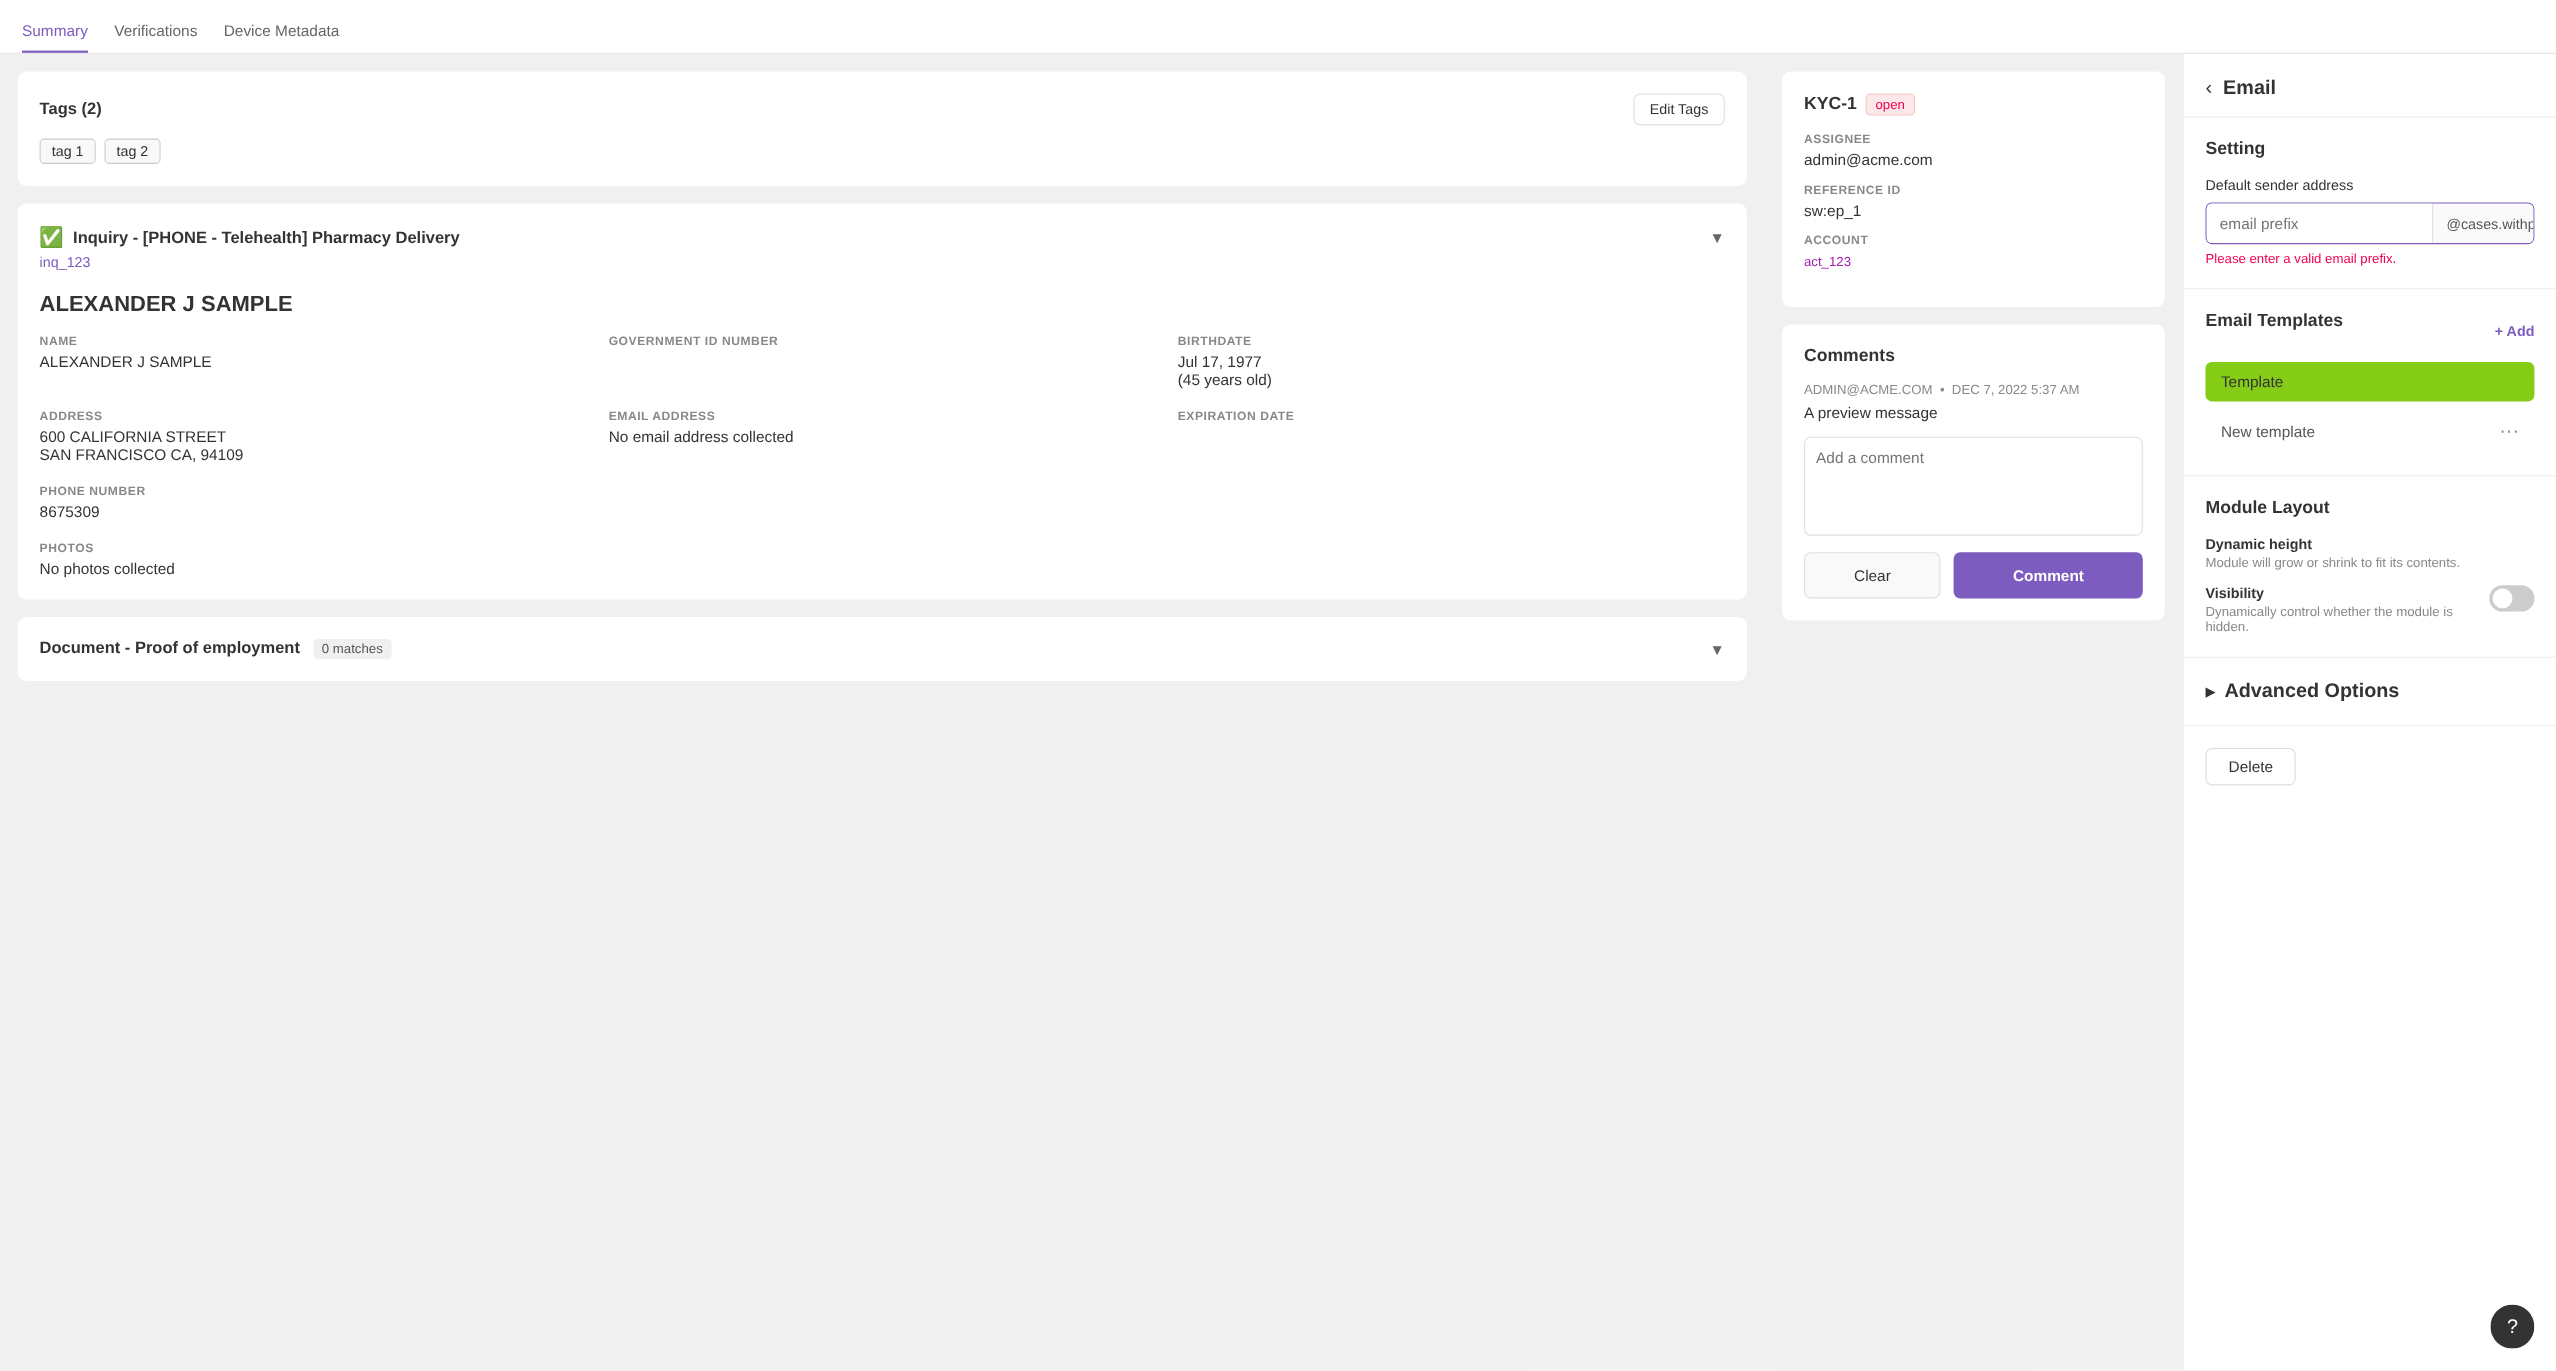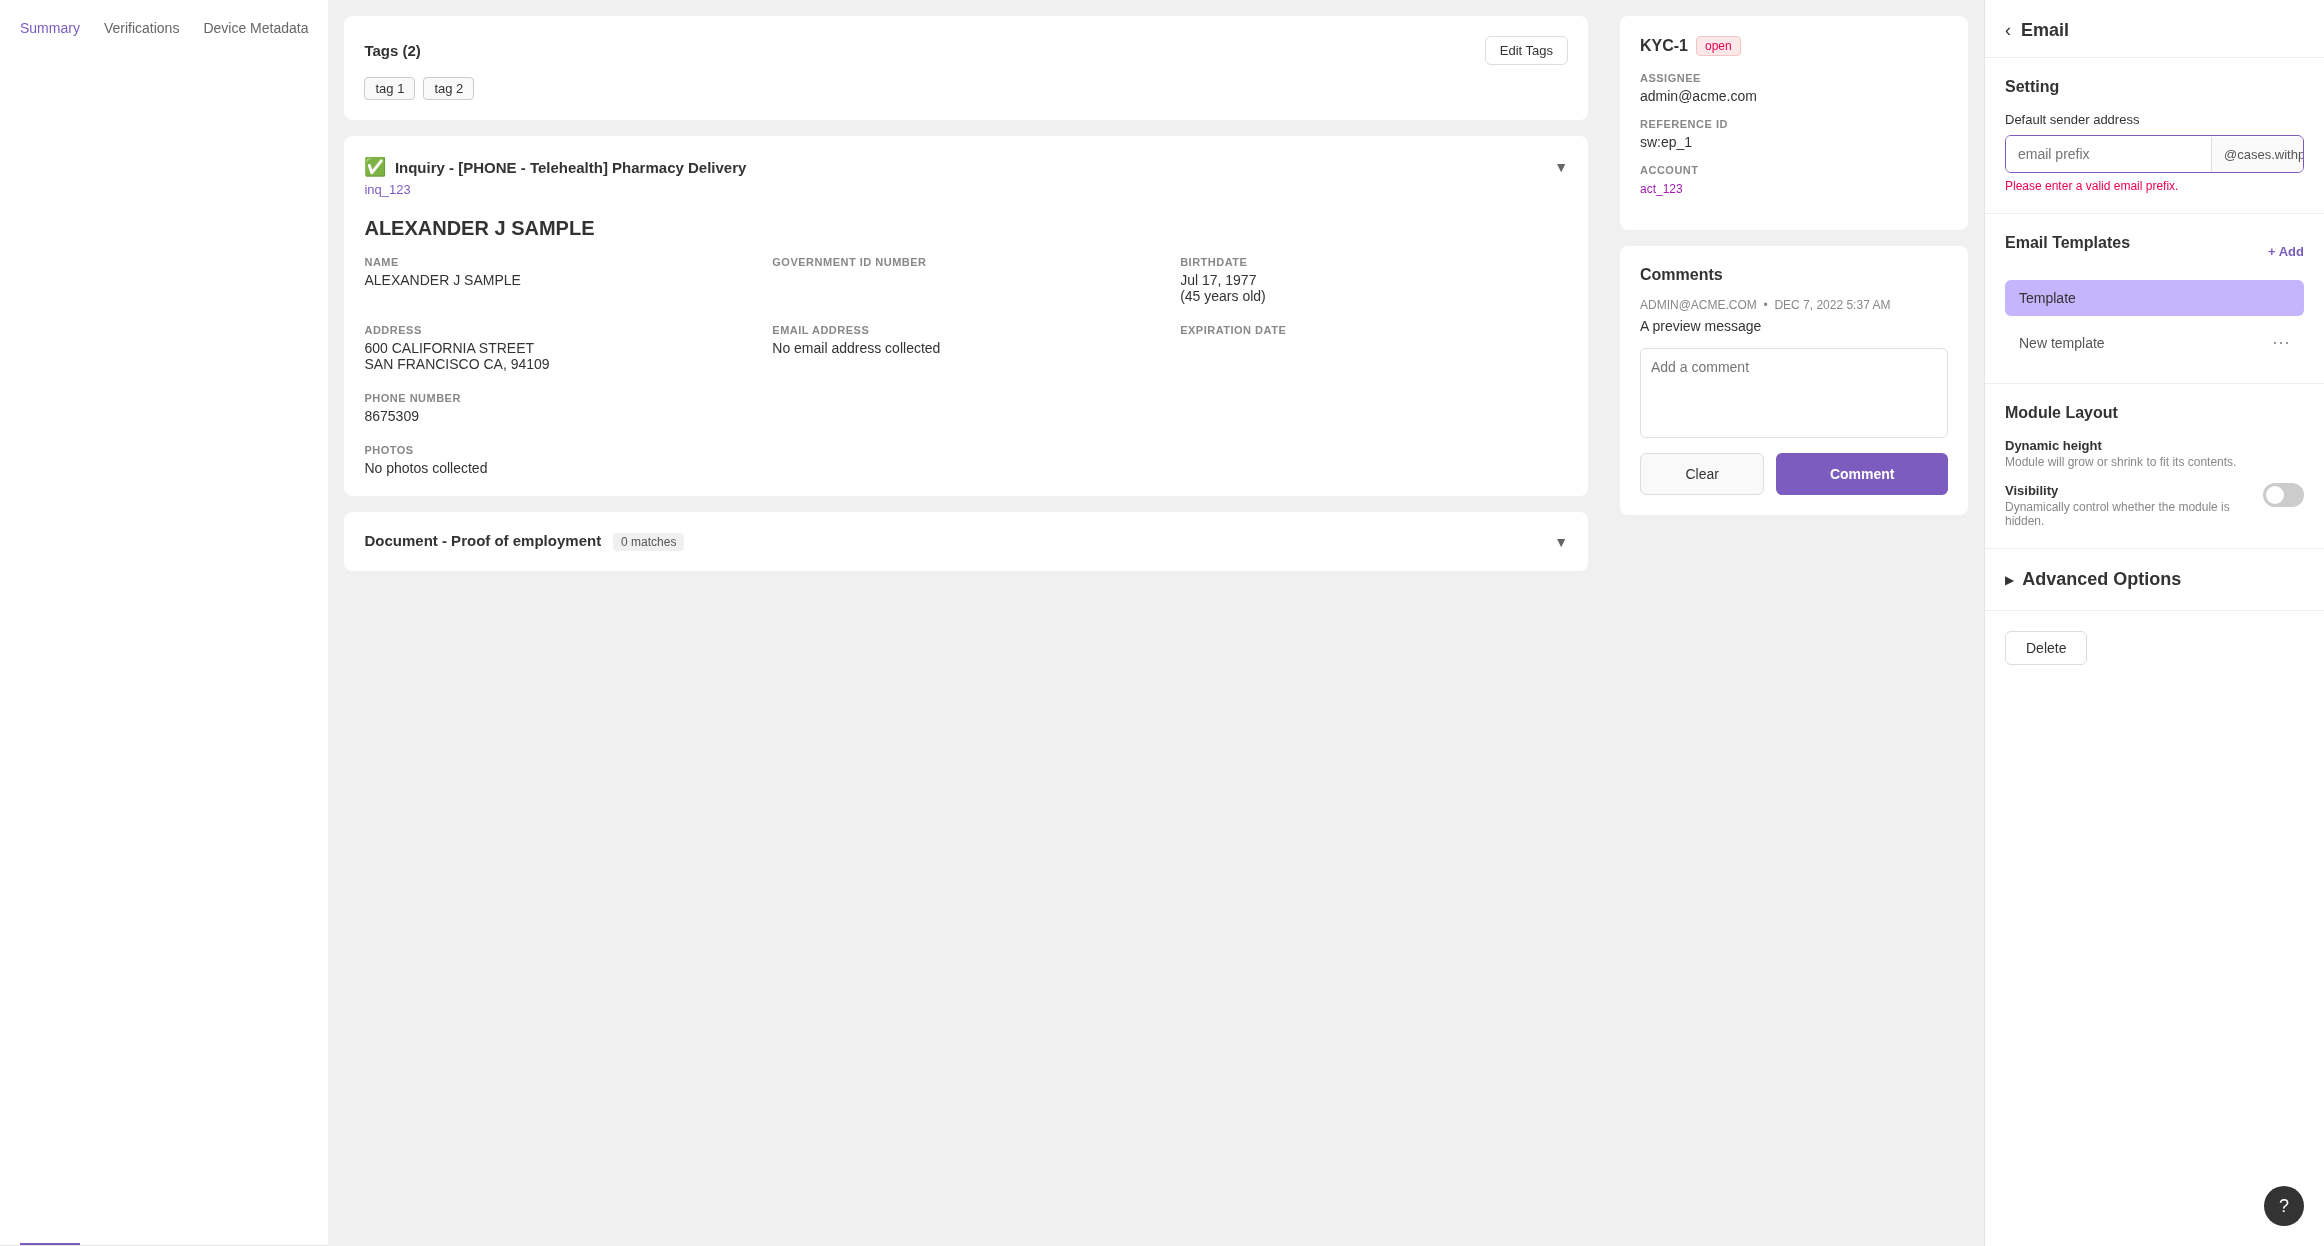--- a/index.html
+++ b/index.html
@@ -1,19 +1,19 @@
 <!DOCTYPE html>
 <html><head>
   <meta charset="utf-8">
   <style>
     * { box-sizing: border-box; margin: 0; padding: 0; }
     body { font-family: -apple-system, BlinkMacSystemFont, 'Segoe UI', sans-serif; background: #f5f5f5; color: #333; font-size: 14px; }
 
     
-    .app { display: flex; flex-direction: row; height: 100vh; border-radius: 23px; }
+    .app { display: flex; flex-direction: column; height: 100vh; border-radius: 23px; }
     .tab-bar { display: flex; gap: 24px; padding: 12px 20px 0; background: #fff; border-bottom: 1px solid #e5e5e5; }
     .tab { padding: 8px 0 10px; font-size: 14px; color: #666; cursor: pointer; border-bottom: 2px solid transparent; }
     .tab.active { color: #7c5cbf; border-bottom: 2px solid #7c5cbf; font-weight: 500; }
     .main-content { display: flex; flex: 1; overflow: hidden; }
 
     
     .left-panel { flex: 1; overflow-y: auto; padding: 16px; background: #f0f0f0; }
     .card { background: #fff; border-radius: 8px; padding: 20px; margin-bottom: 16px; }
 
     
@@ -71,21 +71,21 @@
     .right-title { font-size: 18px; font-weight: 700; }
     .right-section { padding: 20px; border-bottom: 1px solid #eee; }
     .section-title { font-size: 16px; font-weight: 700; margin-bottom: 16px; }
     .field-label { font-size: 13px; color: #333; font-weight: 500; margin-bottom: 8px; }
     .email-input-row { display: flex; align-items: center; gap: 0; border: 1.5px solid #7c5cbf; border-radius: 6px; overflow: hidden; }
     .email-input { flex: 1; border: none; padding: 10px 12px; font-size: 14px; outline: none; }
     .email-suffix { padding: 10px 12px; background: #fafafa; color: #555; font-size: 13px; border-left: 1px solid #e0e0e0; white-space: nowrap; }
     .error-text { color: #e05; font-size: 12px; margin-top: 6px; }
     .email-templates-header { display: flex; justify-content: space-between; align-items: center; margin-bottom: 12px; }
     .add-btn { display: flex; align-items: center; gap: 4px; color: #7c5cbf; background: none; border: none; font-size: 13px; font-weight: 600; cursor: pointer; }
-    .template-row { display: flex; justify-content: space-between; padding: 10px 14px; background: #c4b5fd; border-radius: 6px; margin-bottom: 6px; }
+    .template-row { display: flex; justify-content: space-between; padding: 10px 14px; background: #84cc16; border-radius: 6px; margin-bottom: 6px; }
     .template-name { font-size: 14px; color: #333; }
     .template-menu { background: none; border: none; cursor: pointer; color: #888; font-size: 18px; }
     .new-template-row { display: flex; justify-content: space-between; align-items: center; padding: 10px 14px; }
     .new-template-name { font-size: 14px; color: #555; }
 
     
     .module-section { padding: 20px; border-bottom: 1px solid #eee; }
     .module-item { margin-bottom: 14px; }
     .module-item-title { font-size: 13px; font-weight: 600; color: #333; margin-bottom: 2px; }
     .module-item-desc { font-size: 12px; color: #888; }

